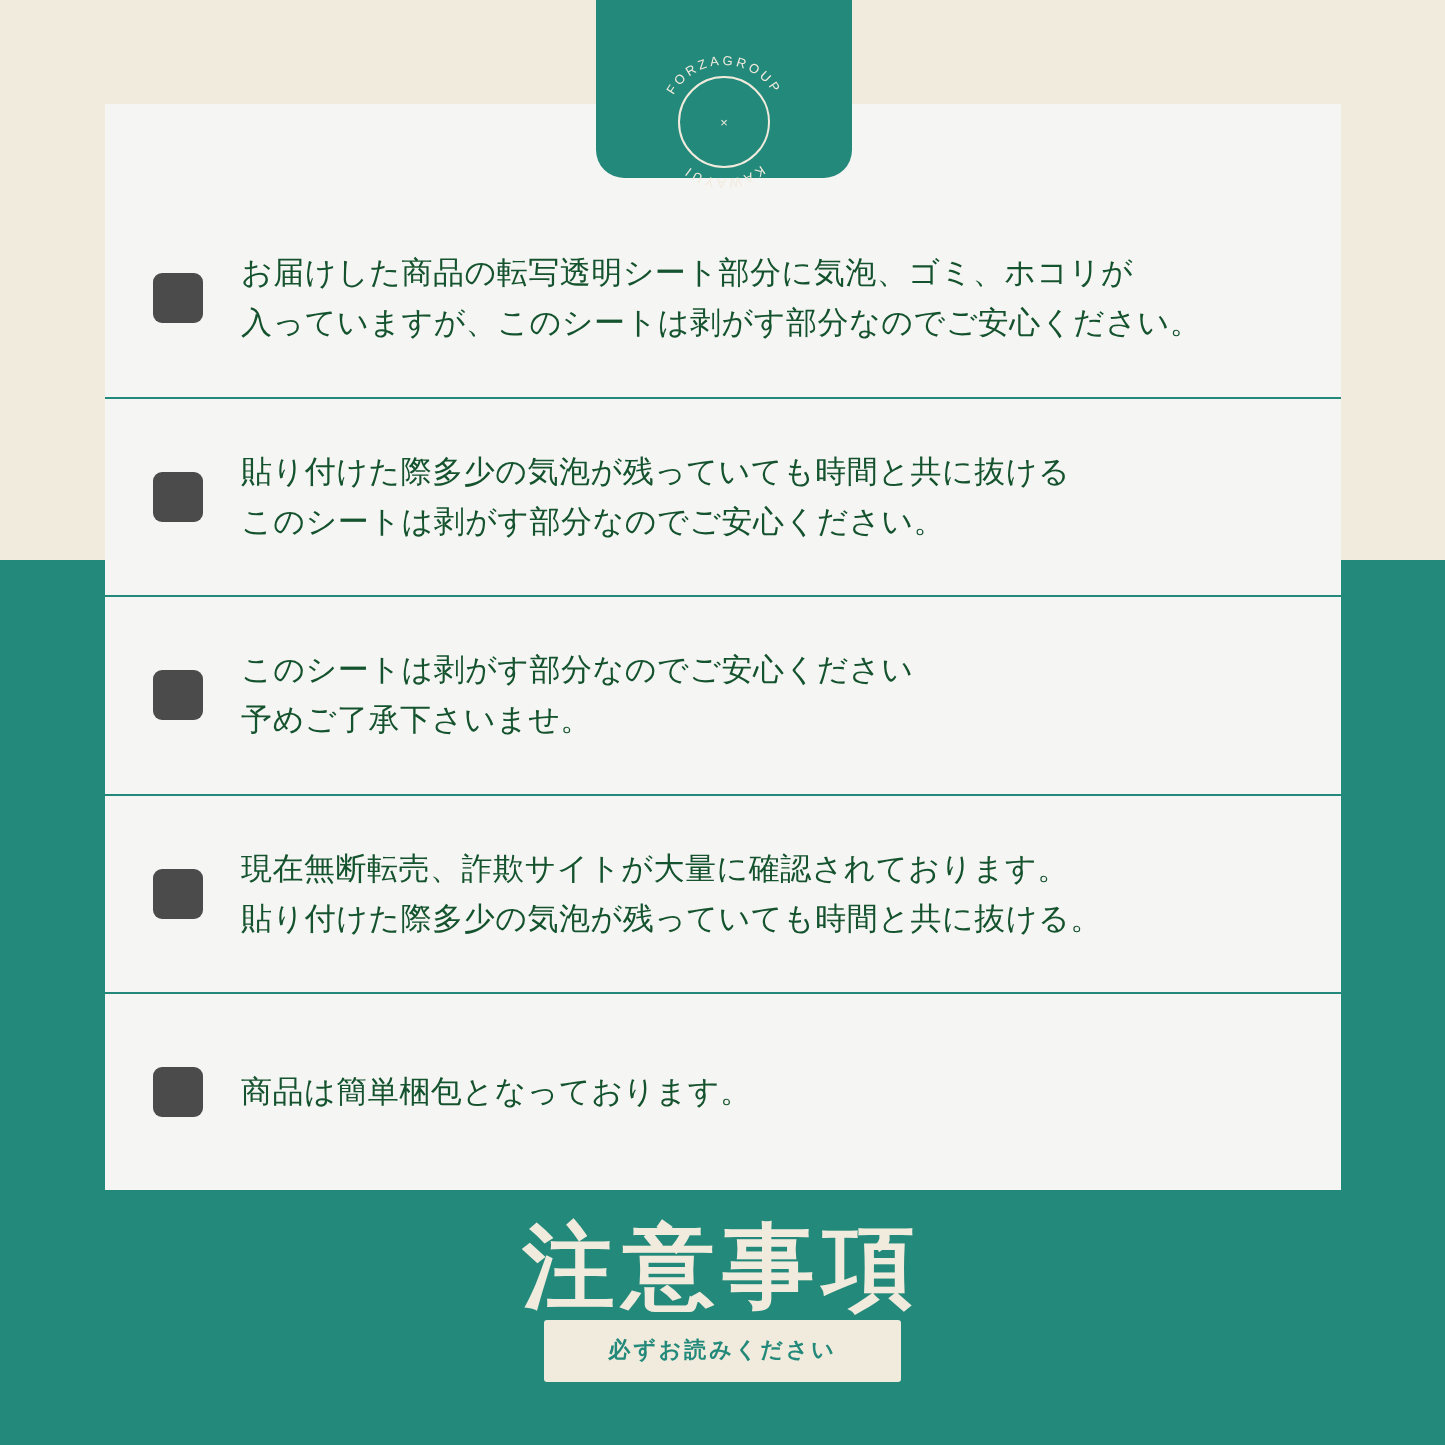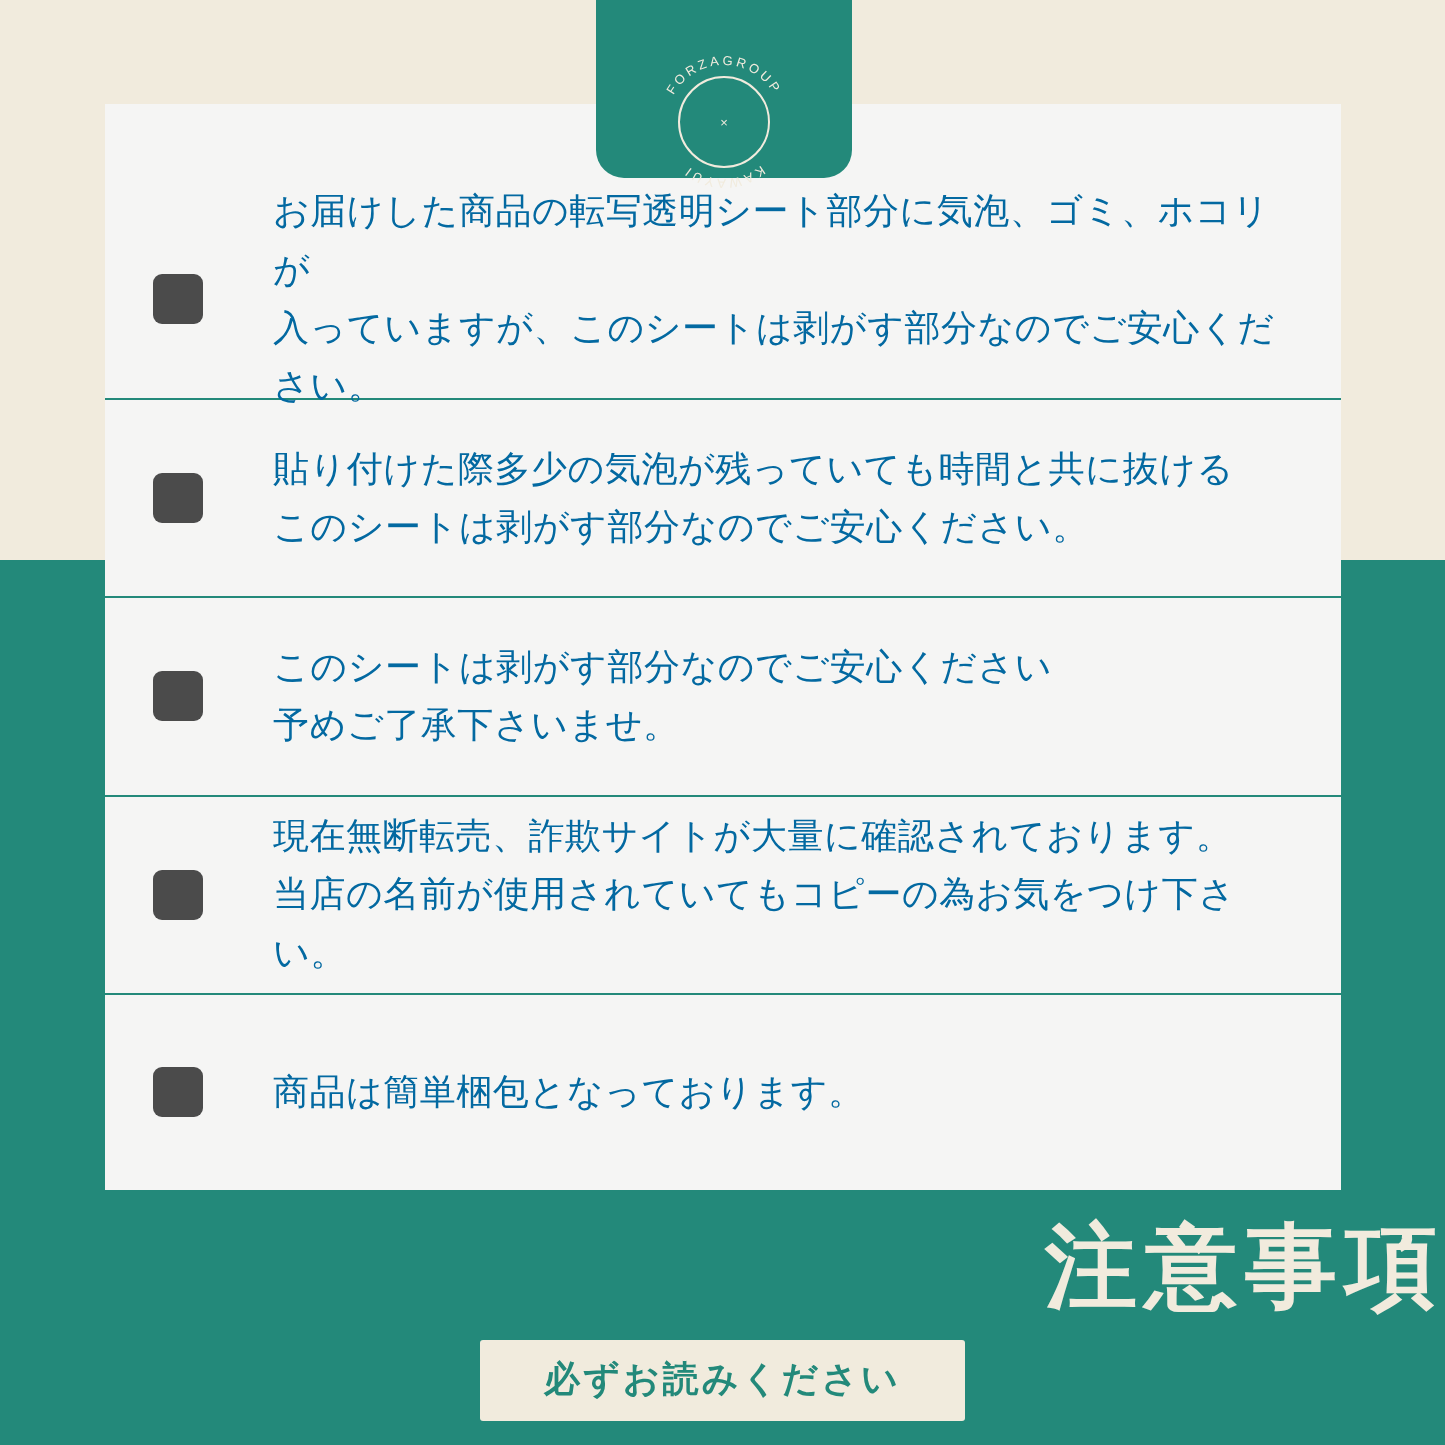--- a/index.html
+++ b/index.html
@@ -88,54 +88,51 @@
 
   .bullet {
     flex: 0 0 auto;
     width: 50px;
     height: 50px;
     background: #4b4b4b;
     border-radius: 9px;
     margin-right: 38px;
   }
   .notice-text {
-    font-size: 36px;
+    font-size: 31px;
     line-height: 1.62;
-    color: #0369a1;
+    color: #14532d;
     letter-spacing: 0.5px;
     font-weight: 500;
     white-space: pre-line;
-    margin-left: 32px;
   }
 
   
   .footer {
     position: absolute;
     left: 0;
     top: 1190px;
     width: 100%;
     height: 255px;
     z-index: 4;
     text-align: center;
   }
   .footer-title {
     margin-top: 24px;
     font-size: 92px;
     font-weight: bold;
     color: #f1ebdd;
     letter-spacing: 8px;
     line-height: 1.15;
-    text-align: right;
   }
   .footer-pill {
     display: inline-block;
-    margin-top: 20px;
     background: #f1ebdd;
     color: #23897a;
-    font-size: 36px;
+    font-size: 22px;
     font-weight: bold;
     letter-spacing: 3px;
     padding: 15px 64px 17px;
     border-radius: 3px;
   }
 </style>
 </head>
 <body>
 
 <div class="page">
@@ -160,21 +157,21 @@
 
       <div class="notice-row row-h-2">
         <span class="bullet"></span>
         <span class="notice-text">このシートは剥がす部分なのでご安心ください
 予めご了承下さいませ。</span>
       </div>
 
       <div class="notice-row row-h-2">
         <span class="bullet"></span>
         <span class="notice-text">現在無断転売、詐欺サイトが大量に確認されております。
-当店の名前が使用されていてもコピーの為お気をつけ下さい。</span>
+貼り付けた際多少の気泡が残っていても時間と共に抜ける。</span>
       </div>
 
       <div class="notice-row row-h-1">
         <span class="bullet"></span>
         <span class="notice-text">商品は簡単梱包となっております。</span>
       </div>
 
     </div>
   </div>
 

